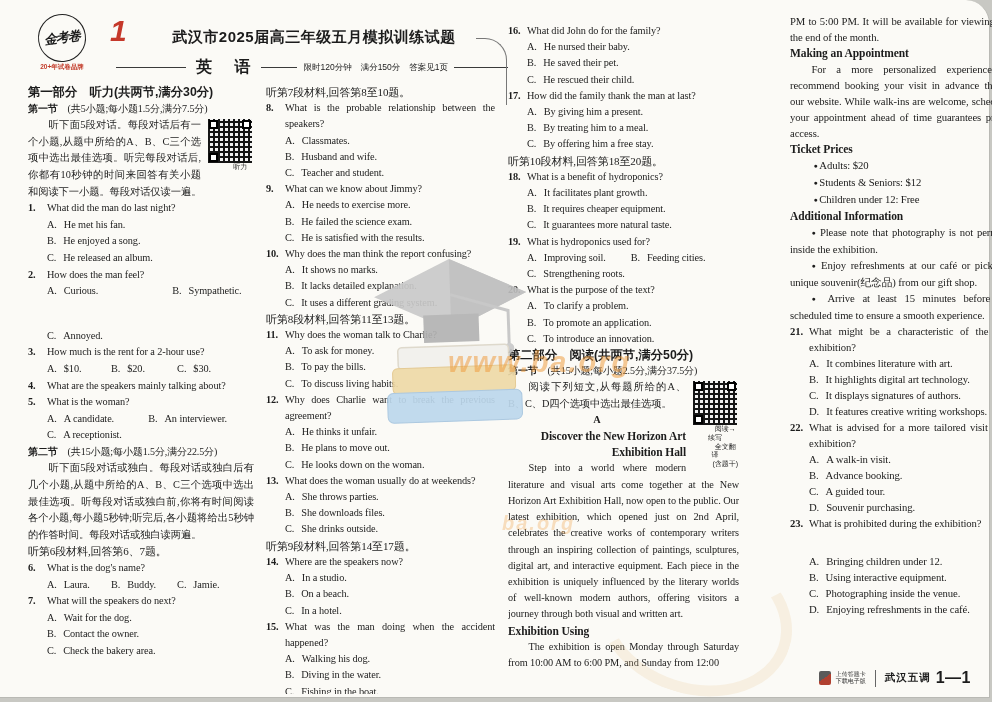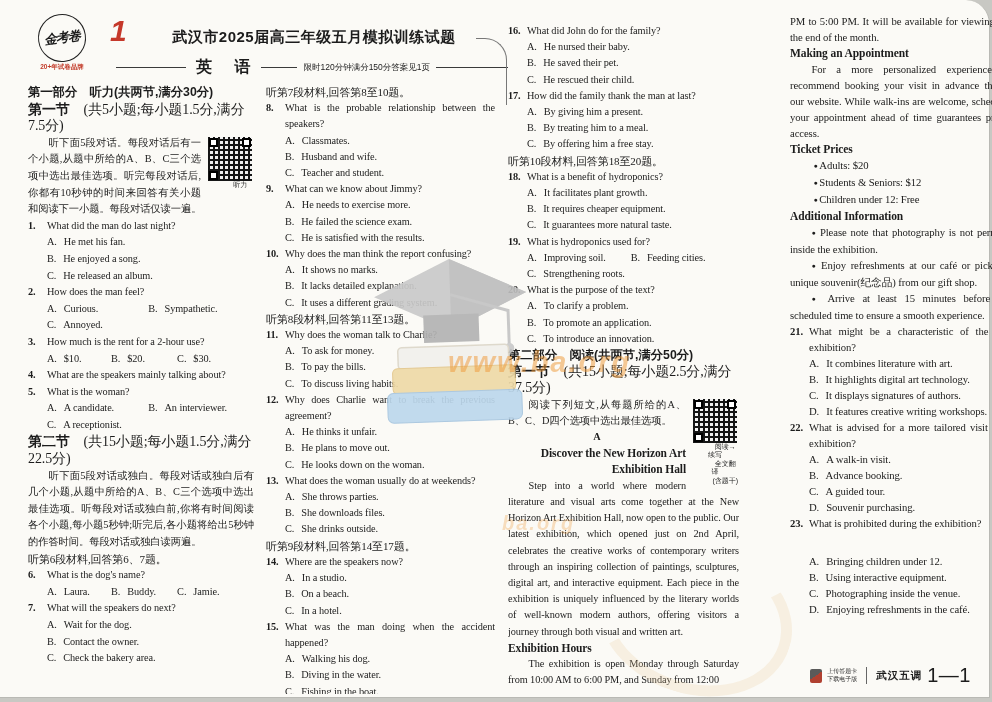--- a/index.html
+++ b/index.html
@@ -23,32 +23,32 @@
     display:flex;align-items:center;justify-content:center;transform:rotate(-8deg);background:#fbfaf6;
   }
   .logo-circle span{font-size:13px;font-weight:bold;font-style:italic;letter-spacing:-1px;}
   .logo-sub{color:#c23a28;font-size:6.5px;font-weight:bold;margin-top:1px;font-family:"Liberation Sans",sans-serif;}
   .pageno{position:absolute;left:86px;top:6px;color:#c5382a;font-size:30px;font-weight:bold;font-style:italic;font-family:"Liberation Sans",sans-serif;}
   .title{position:absolute;left:110px;top:20px;width:360px;text-align:center;font-weight:bold;font-size:15px;font-family:"Liberation Sans",sans-serif;letter-spacing:.5px;}
   .subjrow{position:absolute;left:92px;top:49px;width:392px;display:flex;align-items:center;}
   .hline{border-top:1.3px solid #3a3a3a;height:0;}
   .hl1{width:70px;}.hl2{width:36px;}.hl3{flex:1;min-width:10px;}
   .subject{font-size:16px;font-weight:bold;letter-spacing:9px;padding:0 2px 0 10px;font-family:"Liberation Sans",sans-serif;white-space:nowrap;}
-  .meta{font-size:8.5px;color:#222;display:flex;padding:0 6px;white-space:nowrap;font-family:"Liberation Sans",sans-serif;}
+  .meta{font-size:8.5px;color:#222;display:flex;gap:9px;padding:0 6px;white-space:nowrap;font-family:"Liberation Sans",sans-serif;}
   .arc{position:absolute;left:452px;top:30px;width:30px;height:66px;
        border-top:1.2px solid #777;border-right:1.2px solid #777;border-top-right-radius:22px;}
   
   .col{position:absolute;font-size:10.3px;line-height:16.2px;text-align:justify;
        letter-spacing:-.1px;overflow:hidden;}
   #col1{left:28px;top:84px;width:226px;height:610px;line-height:16.6px;}
   #col2{left:266px;top:84px;width:229px;height:610px;}
   #col3{left:508px;top:23px;width:231px;height:682px;}
   #col4{left:790px;top:13px;width:227px;height:650px;line-height:16px;font-size:10.7px;}
   .part-h{font-weight:bold;font-size:12.3px;font-family:"Liberation Sans",sans-serif;letter-spacing:0;text-align:left;}
-  .sec-h{font-size:14px;text-align:left;}
+  .sec-h{font-size:10px;text-align:left;}
   .sec-h b{font-family:"Liberation Sans",sans-serif;}
   .intro,.para{text-indent:2em;}
   .cue{text-align:left;font-size:11px;}
   .q-row{display:flex;}
   .qn{flex:0 0 auto;font-weight:bold;padding-right:5px;min-width:14px;}
   .qt{flex:1;}
   .opts{display:grid;margin-left:19px;column-gap:4px;}
   .opt{white-space:nowrap;overflow:hidden;text-align:left;}
   .opt .lab{margin-right:7px;}
   .center{text-align:center;font-weight:bold;}
@@ -77,21 +77,21 @@
           border:11px solid rgba(233,199,152,.22);border-top-color:transparent;border-left-color:transparent;
           transform:rotate(18deg);pointer-events:none;}
   
   .footer{position:absolute;right:18px;bottom:10px;display:flex;align-items:center;gap:5px;}
   .f-logo{width:12px;height:14px;border-radius:2px;
           background:linear-gradient(145deg,#5a5a5a 48%,#b04030 48%);}
   .f-tiny{display:flex;flex-direction:column;font-size:6px;line-height:7.5px;color:#333;
           font-family:"Liberation Sans",sans-serif;letter-spacing:0;}
   .f-div{width:1px;height:17px;background:#666;margin:0 4px;}
   .f-name{font-weight:bold;font-size:10.5px;font-family:"Liberation Sans",sans-serif;letter-spacing:1px;}
-  .f-page{font-weight:normal;font-size:20px;font-family:"Liberation Sans",sans-serif;letter-spacing:.5px;}
+  .f-page{font-weight:bold;font-size:16px;font-family:"Liberation Sans",sans-serif;letter-spacing:.5px;}
 </style>
 </head>
 <body>
 
 <div class="page">
 
   <div class="hdr">
     <div class="logo">
       <div class="logo-circle">
         <span>金考卷</span>
@@ -134,21 +134,21 @@
           <div class="opt"><span class="lab">A.</span><span>He met his fan.</span></div>
           <div class="opt"><span class="lab">B.</span><span>He enjoyed a song.</span></div>
           <div class="opt"><span class="lab">C.</span><span>He released an album.</span></div>
         </div>
       </div>
       <div class="q">
         <div class="q-row">
           <span class="qn">2.</span>
           <span class="qt">How does the man feel?</span>
         </div>
-        <div class="opts" style="grid-template-columns: 47% 53%;">
+        <div class="opts" style="grid-template-columns: 47% 53%; gap: 28px;">
           <div class="opt"><span class="lab">A.</span><span>Curious.</span></div>
           <div class="opt"><span class="lab">B.</span><span>Sympathetic.</span></div>
           <div class="opt"><span class="lab">C.</span><span>Annoyed.</span></div>
         </div>
       </div>
       <div class="q">
         <div class="q-row">
           <span class="qn">3.</span>
           <span class="qt">How much is the rent for a 2-hour use?</span>
         </div>
@@ -359,21 +359,21 @@
             <i class="fm fm2"></i>
             <i class="fm fm3"></i>
           </span>
           <span class="qr-cap">阅读→续写</span>
           <span class="qr-cap">全文翻译</span>
           <span class="qr-cap">(含题干)</span>
         </span>阅读下列短文,从每题所给的A、B、C、D四个选项中选出最佳选项。</div>
       <div class="center">A</div>
       <div class="cbold">Discover the New Horizon Art Exhibition Hall</div>
       <div class="para">Step into a world where modern literature and visual arts come together at the New Horizon Art Exhibition Hall, now open to the public. Our latest exhibition, which opened just on 2nd April, celebrates the creative works of contemporary writers through an inspiring collection of paintings, sculptures, digital art, and interactive equipment. Each piece in the exhibition is uniquely influenced by the literary worlds of well-known modern authors, offering visitors a journey through both visual and written art.</div>
-      <div class="bold-line">Exhibition Hours</div>
+      <div class="bold-line">Exhibition Using</div>
       <div class="para">The exhibition is open Monday through Saturday from 10:00 AM to 6:00 PM, and Sunday from 12:00</div>
     </div>
   <div class="col" id="col4">
       <div class="plain">PM to 5:00 PM. It will be available for viewing until the end of the month.</div>
       <div class="bold-line">Making an Appointment</div>
       <div class="para">For a more personalized experience, we recommend booking your visit in advance through our website. While walk-ins are welcome, scheduling your appointment ahead of time guarantees priority access.</div>
       <div class="bold-line">Ticket Prices</div>
       <div class="bullet">Adults: $20</div>
       <div class="bullet">Students &amp; Seniors: $12</div>
       <div class="bullet">Children under 12: Free</div>

